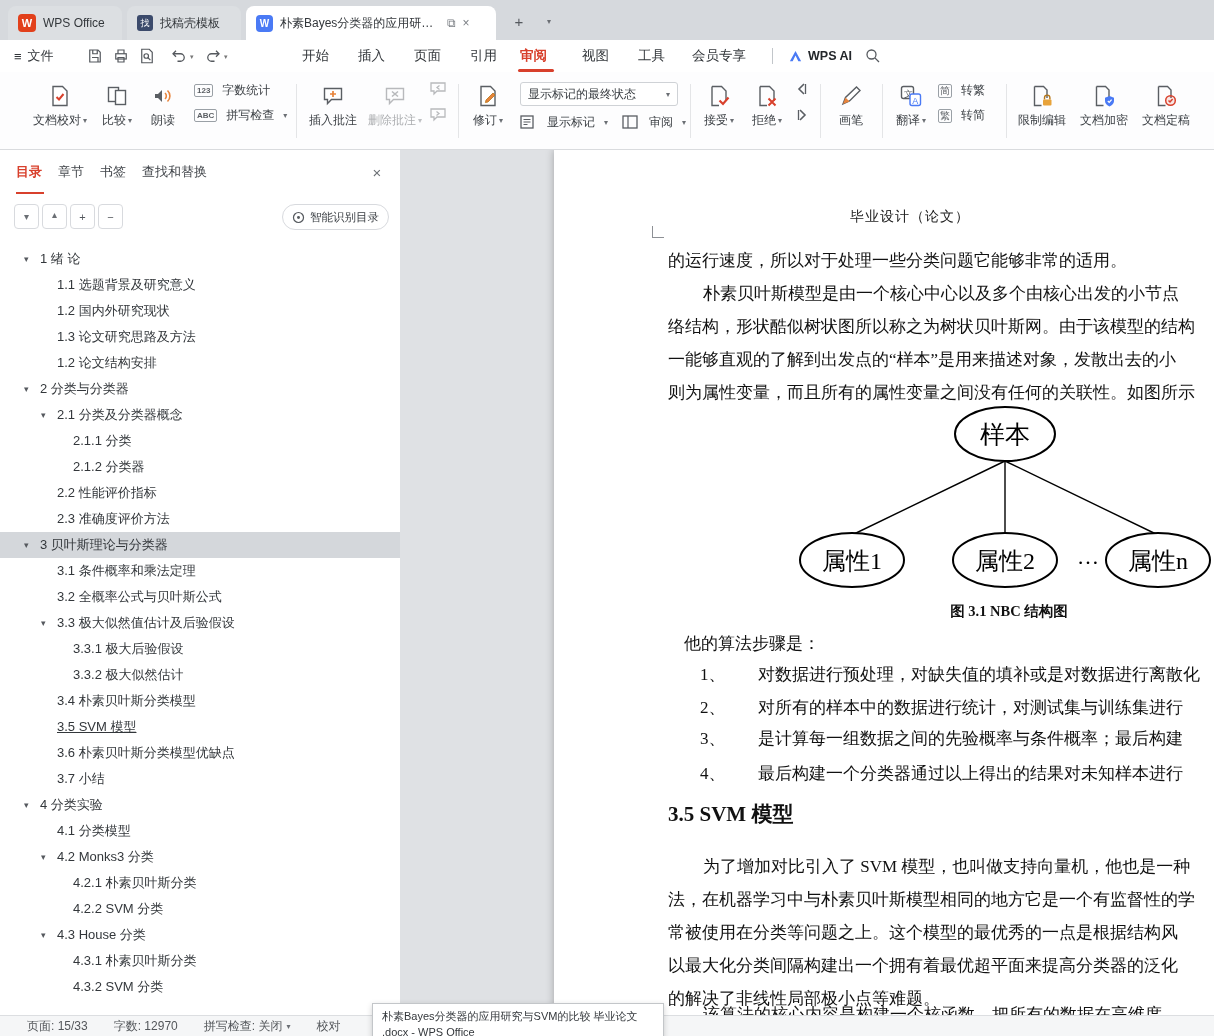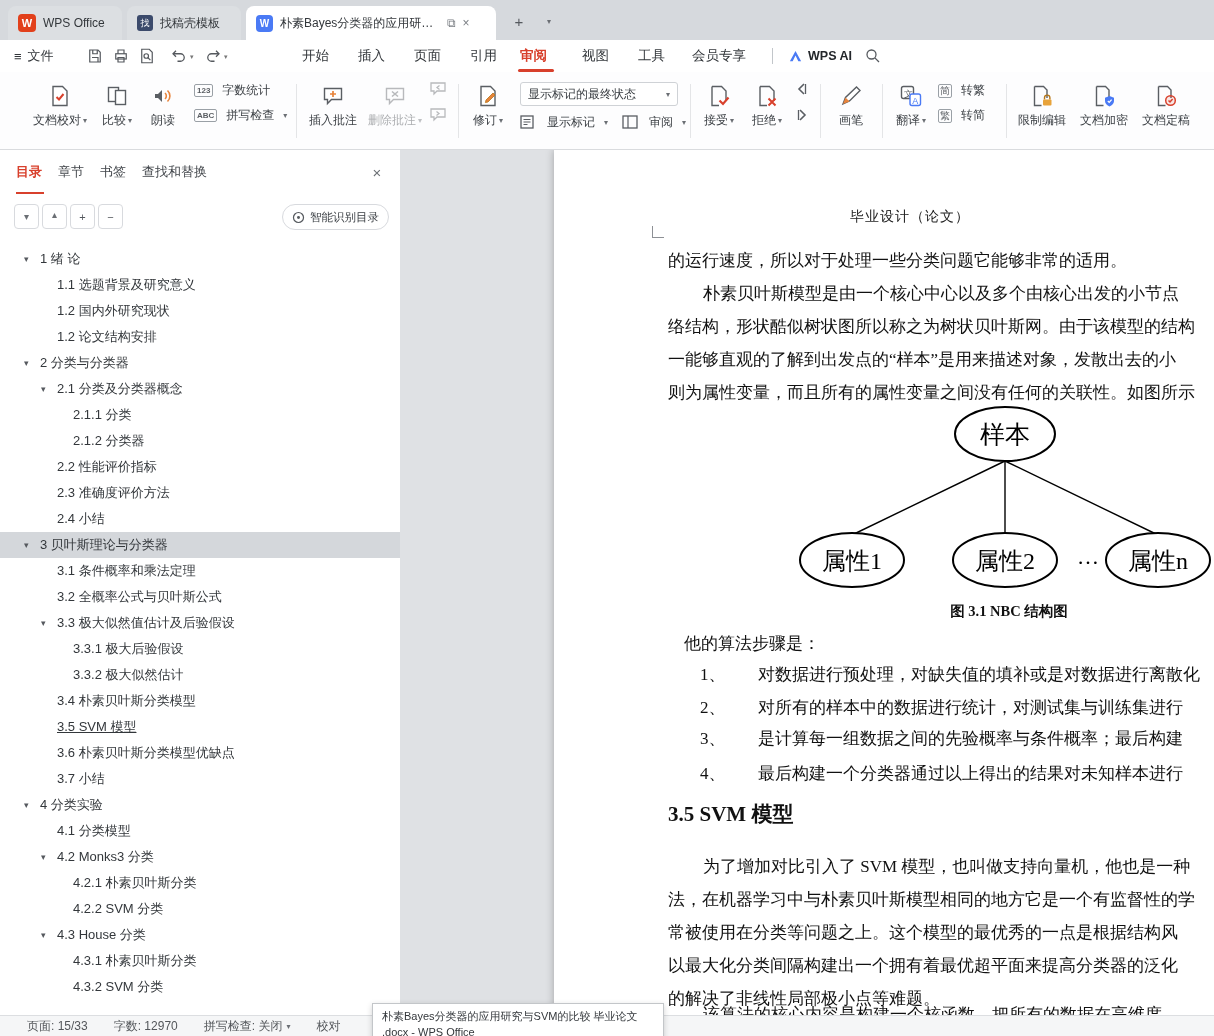--- a/index.html
+++ b/index.html
@@ -478,28 +478,28 @@
             <circle cx="7" cy="7" r="5.4" fill="none" stroke="#55595e" stroke-width="1.3"></circle>
             <circle cx="7" cy="7" r="1.6" fill="#55595e"></circle>
           </svg>
         <span>智能识别目录</span>
       </span>
     </div>
     <div id="outline">
       <div class="orow l1"><span class="tri">▾</span><span class="otext">1 绪 论</span></div>
       <div class="orow l2"><span class="otext">1.1 选题背景及研究意义</span></div>
       <div class="orow l2"><span class="otext">1.2 国内外研究现状</span></div>
+      <div class="orow l2"><span class="otext">1.3 论文研究思路及方法</span></div>
       <div class="orow l2"><span class="otext">1.2 论文结构安排</span></div>
       <div class="orow l1"><span class="tri">▾</span><span class="otext">2 分类与分类器</span></div>
       <div class="orow l2"><span class="tri">▾</span><span class="otext">2.1 分类及分类器概念</span></div>
       <div class="orow l3"><span class="otext">2.1.1 分类</span></div>
       <div class="orow l3"><span class="otext">2.1.2 分类器</span></div>
       <div class="orow l2"><span class="otext">2.2 性能评价指标</span></div>
       <div class="orow l2"><span class="otext">2.3 准确度评价方法</span></div>
-      <div class="orow l2"><span class="otext">2.4 小结</span></div>
       <div class="orow l1 sel"><span class="tri">▾</span><span class="otext">3 贝叶斯理论与分类器</span></div>
       <div class="orow l2"><span class="otext">3.1 条件概率和乘法定理</span></div>
       <div class="orow l2"><span class="otext">3.2 全概率公式与贝叶斯公式</span></div>
       <div class="orow l2"><span class="tri">▾</span><span class="otext">3.3 极大似然值估计及后验假设</span></div>
       <div class="orow l3"><span class="otext">3.3.1 极大后验假设</span></div>
       <div class="orow l3"><span class="otext">3.3.2 极大似然估计</span></div>
       <div class="orow l2"><span class="otext">3.4 朴素贝叶斯分类模型</span></div>
       <div class="orow l2 u"><span class="otext">3.5 SVM 模型</span></div>
       <div class="orow l2"><span class="otext">3.6 朴素贝叶斯分类模型优缺点</span></div>
       <div class="orow l2"><span class="otext">3.7 小结</span></div>

